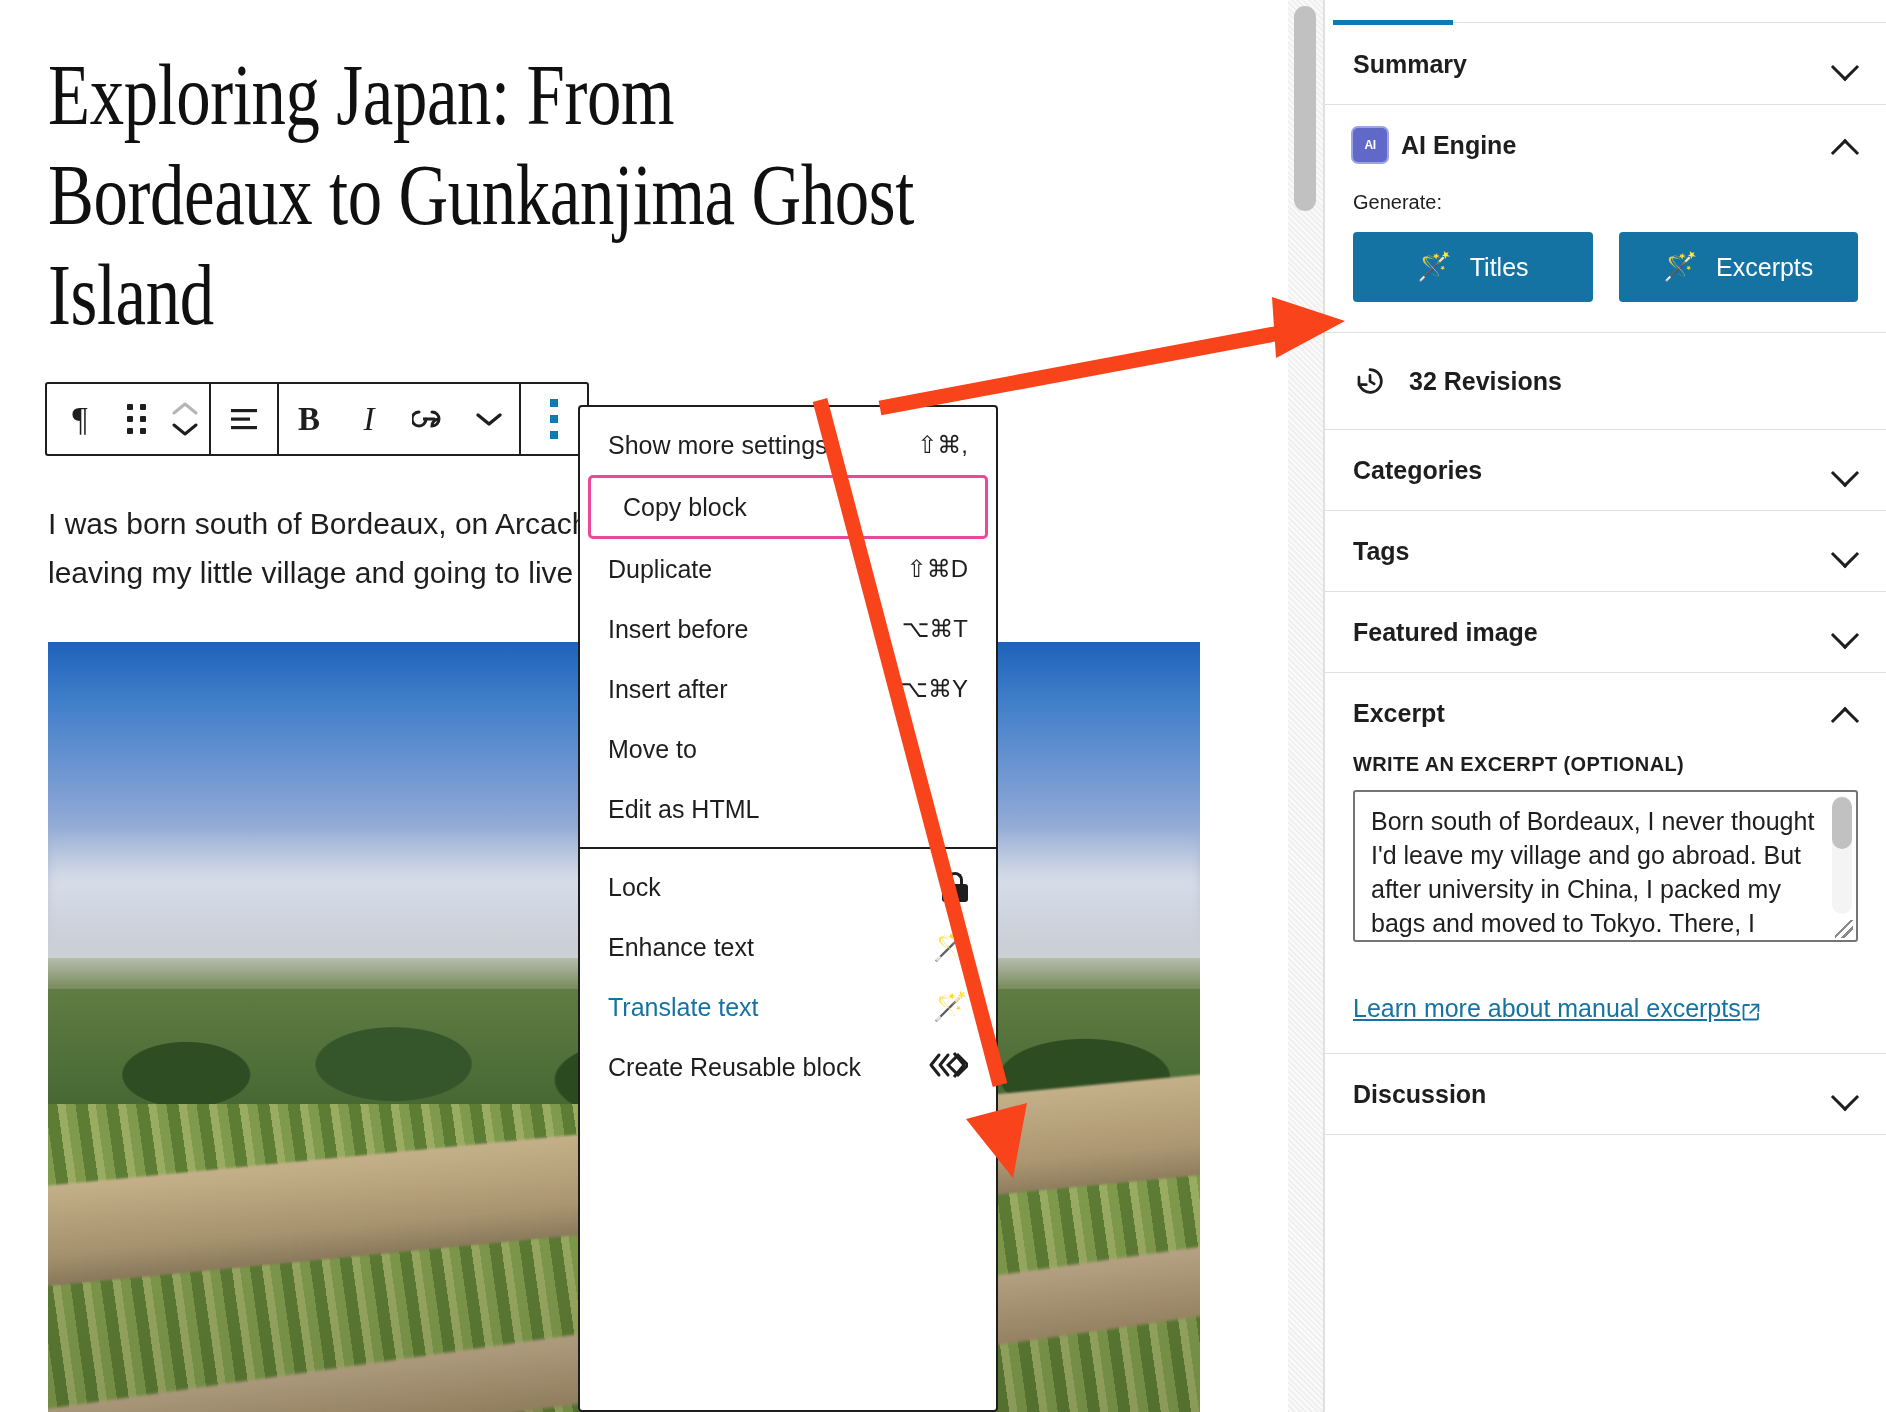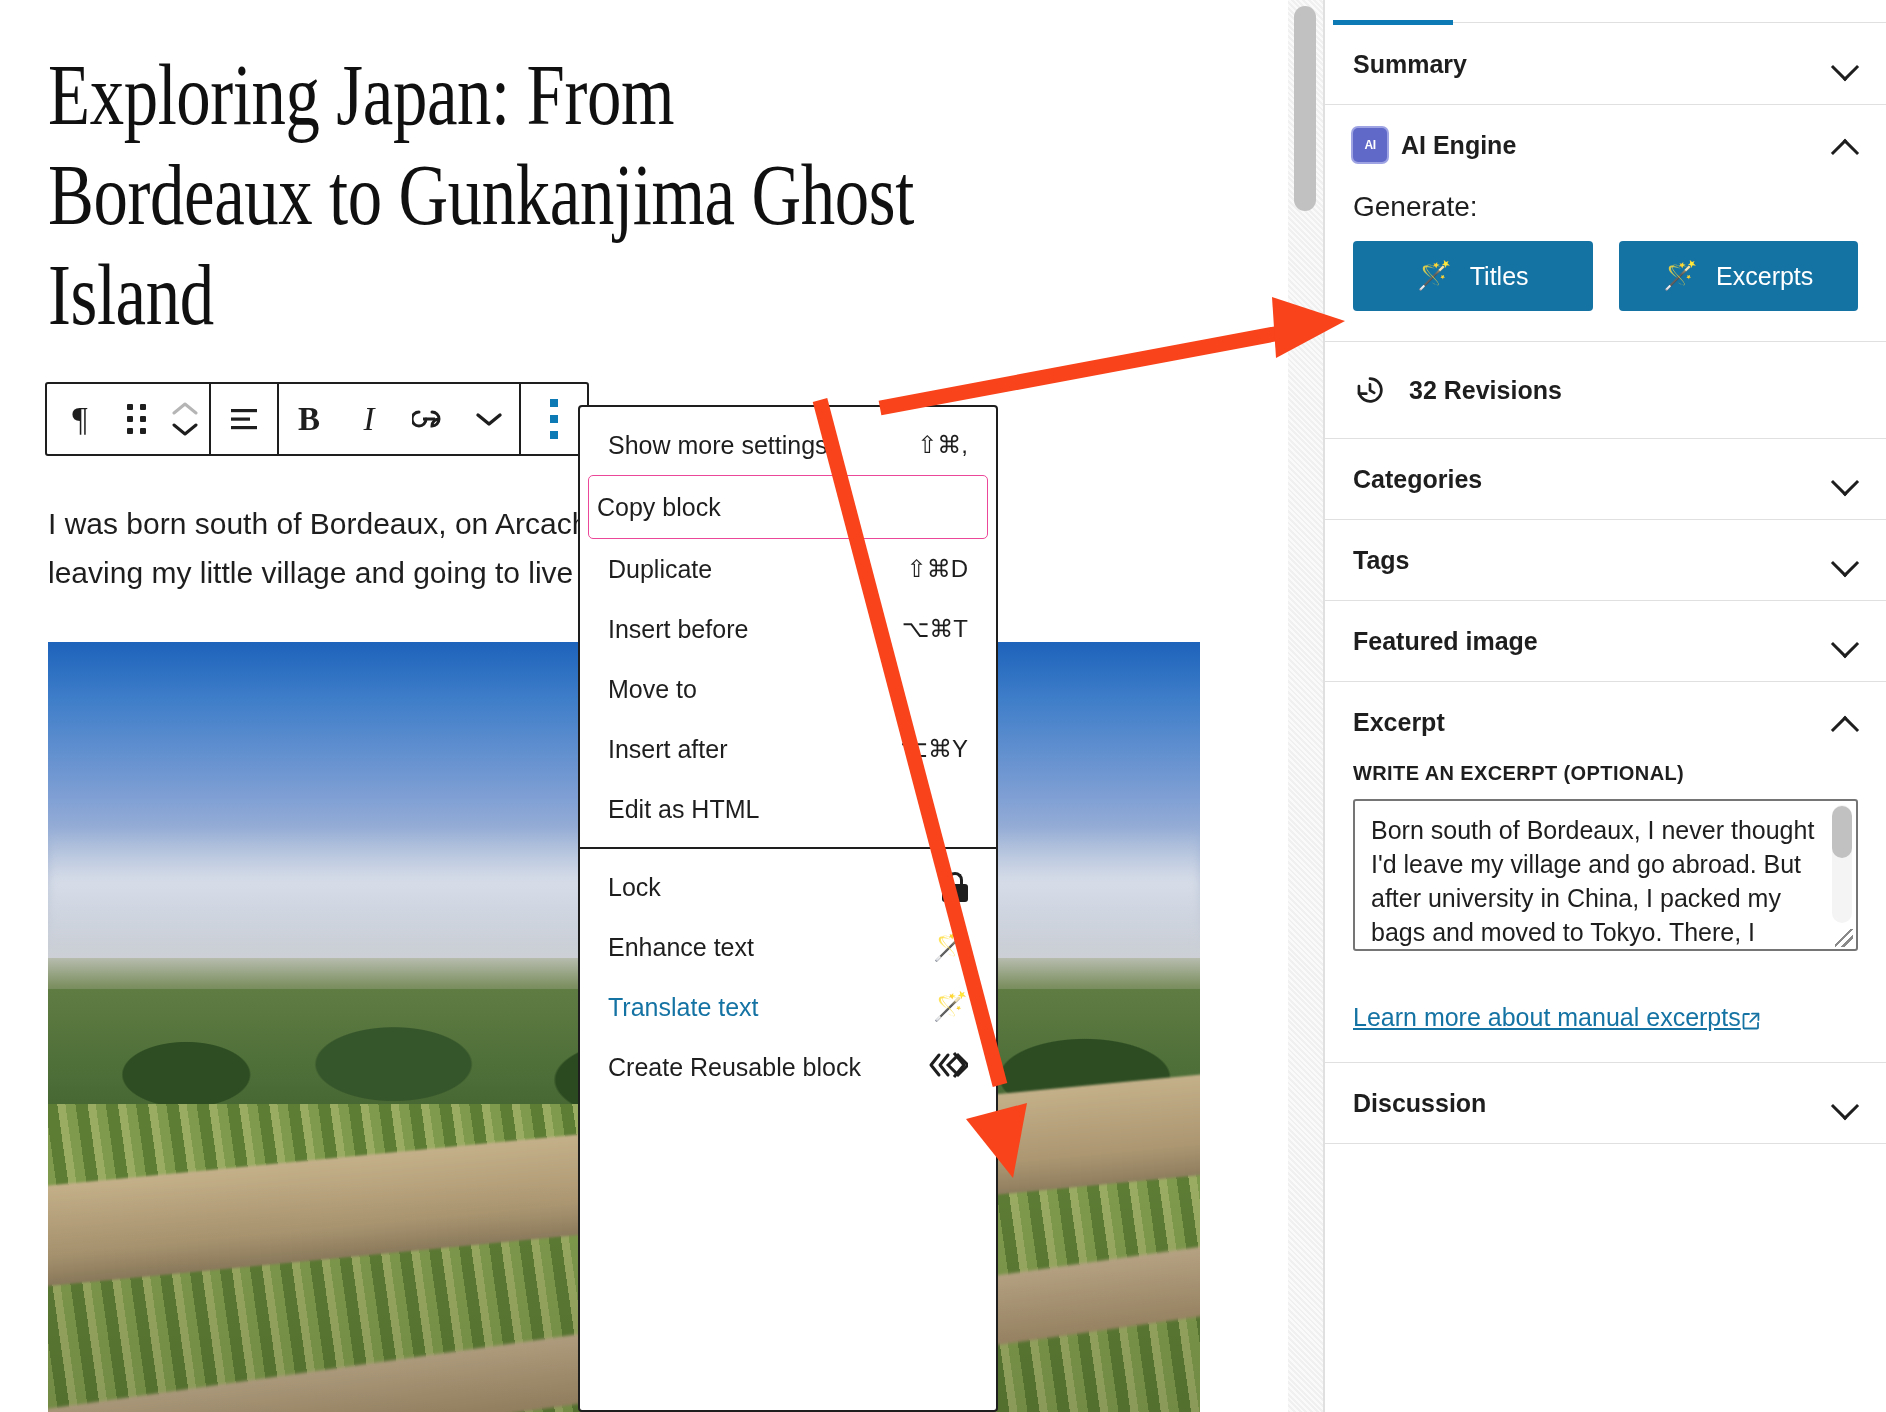--- a/index.html
+++ b/index.html
@@ -113,22 +113,22 @@
     z-index: 50; overflow: hidden;
   }
   .menu-section { padding: 8px 0; }
   .menu-divider { height: 2px; background: #1e1e1e; }
   .menu-item {
     display: flex; align-items: center; justify-content: space-between;
     height: 60px; padding: 0 28px; cursor: pointer;
     font-size: 25px; color: #1e1e1e;
   }
   .menu-item.selected {
-    border: 1px solid #ec4899; border-radius: 5px;
-    margin: 0 8px; padding: 0 8px; height: 64px;
+    border: 3px solid #ec4899; border-radius: 5px;
+    margin: 0 8px; padding: 0 32px; height: 64px;
   }
   .menu-item.link-style { color: #1573a4; }
   .menu-shortcut { font-size: 24px; color: #1e1e1e; letter-spacing: 0px; }
   .menu-icon { font-size: 28px; line-height: 1; }
   .lock-icon { width: 26px; height: 30px; position: relative; display:inline-block; }
   .lock-icon .shackle {
     position:absolute; left:5px; top:0; width:16px; height:14px;
     border: 3.5px solid #1e1e1e; border-bottom: none;
     border-radius: 9px 9px 0 0;
   }
@@ -184,21 +184,21 @@
   .chev.up::before { transform: rotate(-135deg); top: 11px; }
 
   .ai-chip {
     width: 34px; height: 34px; border-radius: 5px;
     background: #6169c8; position: relative; flex:none;
     box-shadow: 0 0 0 2px #9ea4e3;
     display:flex; align-items:center; justify-content:center;
   }
   .ai-chip span { color:#fff; font-size:12px; font-weight:700; letter-spacing:-0.5px; }
 
-  .generate-label { font-size: 28px; color: #1e1e1e; margin: 6px 0 18px; }
+  .generate-label { font-size: 20px; color: #1e1e1e; margin: 6px 0 18px; }
   .gen-buttons { display: flex; gap: 26px; padding-bottom: 30px; }
   .gen-btn {
     flex: 1; height: 70px; background: #1573a4; color: #fff;
     border: none; border-radius: 4px; cursor: pointer;
     display: flex; align-items: center; justify-content: center; gap: 18px;
     font-size: 25px; font-weight: 400; font-family: "Liberation Sans", sans-serif;
   }
   .wand { font-size: 28px; line-height: 1; }
 
   .revisions-row {
@@ -360,26 +360,26 @@
         </div>
         <div class="menu-item">
           <span>Duplicate</span>
           <span class="menu-shortcut">⇧⌘D</span>
         </div>
         <div class="menu-item">
           <span>Insert before</span>
           <span class="menu-shortcut">⌥⌘T</span>
         </div>
         <div class="menu-item">
+          <span>Insert after</span>
+          <span class="menu-shortcut">⌥⌘Y</span>
+        </div>
+        <div class="menu-item">
           <span>Move to</span>
           <span class="menu-shortcut"></span>
-        </div>
-        <div class="menu-item">
-          <span>Insert after</span>
-          <span class="menu-shortcut">⌥⌘Y</span>
         </div>
         <div class="menu-item">
           <span>Edit as HTML</span>
           <span class="menu-shortcut"></span>
         </div>
       </div>
 
       <div class="menu-divider"></div>
 
       <div class="menu-section">

